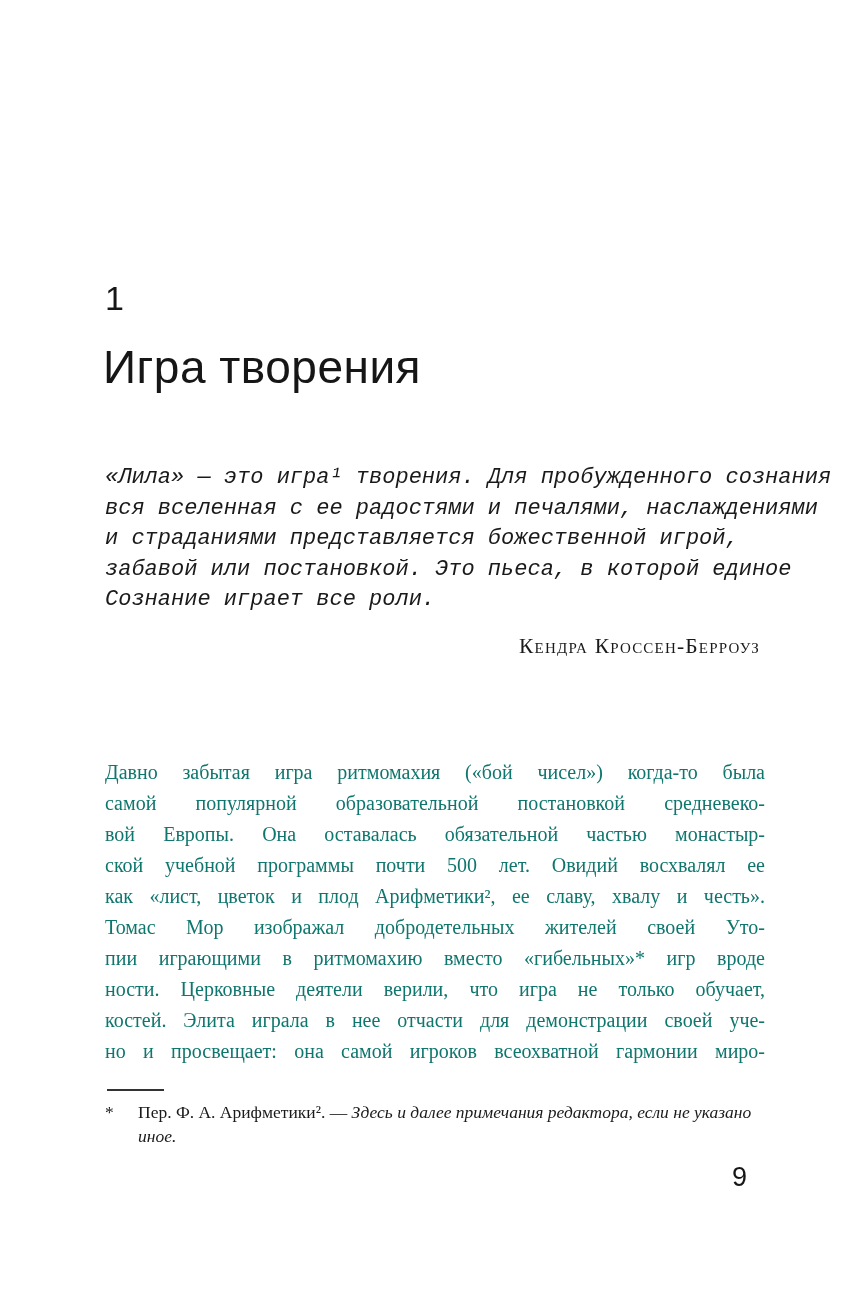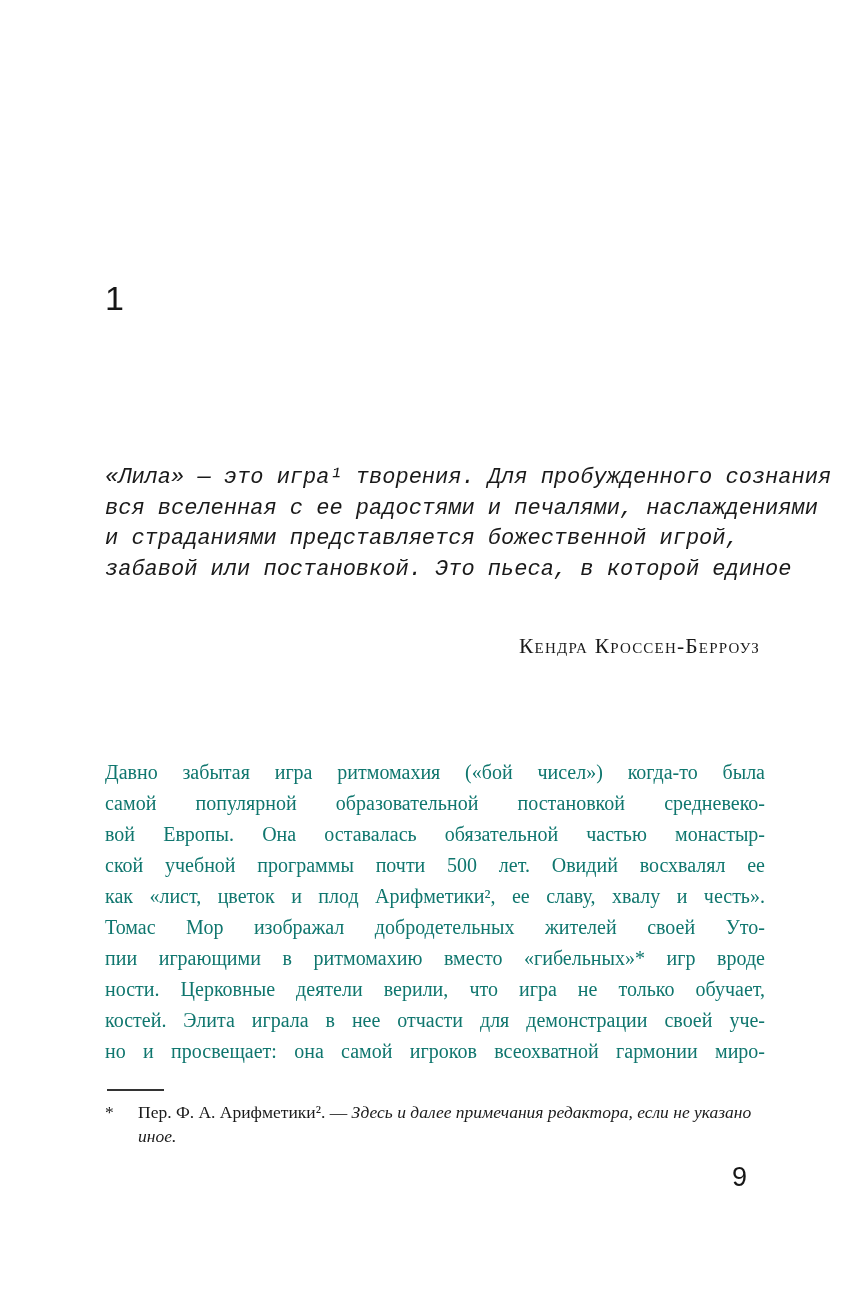--- a/index.html
+++ b/index.html
@@ -122,26 +122,28 @@
     color: #161616;
   }
 </style>
 </head>
 <body>
 
 <div class="page">
 
   <div class="chapter-number">1</div>
 
+  <h1 class="chapter-title">Игра творения</h1>
 
   <div class="epigraph">
       <div class="epigraph-line">«Лила» — это игра¹ творения. Для пробужденного сознания</div>
       <div class="epigraph-line">вся вселенная с ее радостями и печалями, наслаждениями</div>
       <div class="epigraph-line">и страданиями представляется божественной игрой,</div>
       <div class="epigraph-line">забавой или постановкой. Это пьеса, в которой единое</div>
+      <div class="epigraph-line">Сознание играет все роли.</div>
     </div>
 
   <div class="attribution">Кендра Кроссен-Берроуз</div>
 
   <div class="body-text">
       <div class="body-line">Давно забытая игра ритмомахия («бой чисел») когда-то была</div>
       <div class="body-line">самой популярной образовательной постановкой средневеко-</div>
       <div class="body-line">вой Европы. Она оставалась обязательной частью монастыр-</div>
       <div class="body-line">ской учебной программы почти 500 лет. Овидий восхвалял ее</div>
       <div class="body-line">как «лист, цветок и плод Арифметики², ее славу, хвалу и честь».</div>

